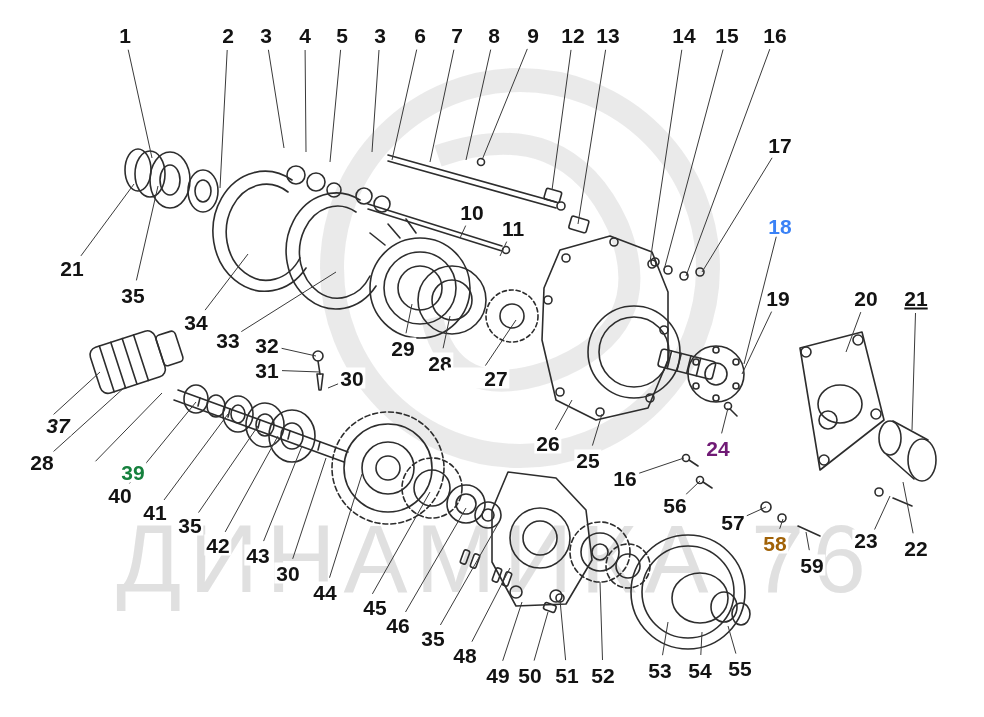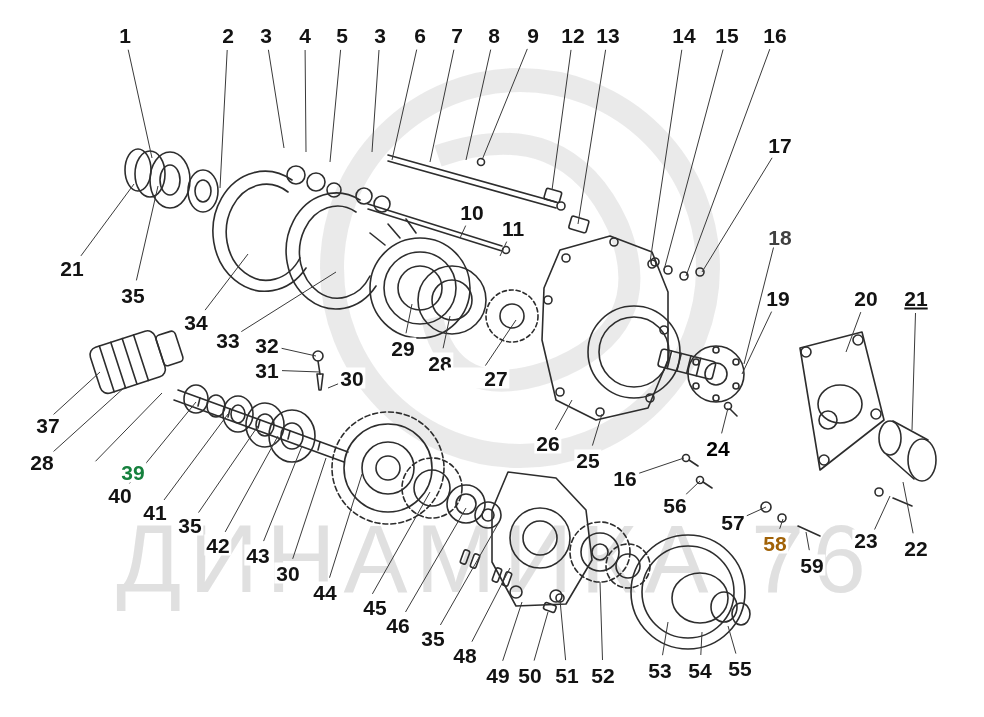--- a/index.html
+++ b/index.html
@@ -309,47 +309,47 @@
       <span class="callout" style="left: 420px; top: 35px; color: rgb(19, 19, 19);">6</span>
       <span class="callout" style="left: 457px; top: 35px; color: rgb(19, 19, 19);">7</span>
       <span class="callout" style="left: 494px; top: 35px; color: rgb(19, 19, 19);">8</span>
       <span class="callout" style="left: 533px; top: 35px; color: rgb(19, 19, 19);">9</span>
       <span class="callout" style="left: 573px; top: 35px; color: rgb(19, 19, 19);">12</span>
       <span class="callout" style="left: 608px; top: 35px; color: rgb(19, 19, 19);">13</span>
       <span class="callout" style="left: 684px; top: 35px; color: rgb(19, 19, 19);">14</span>
       <span class="callout" style="left: 727px; top: 35px; color: rgb(19, 19, 19);">15</span>
       <span class="callout" style="left: 775px; top: 35px; color: rgb(19, 19, 19);">16</span>
       <span class="callout" style="left: 780px; top: 145px; color: rgb(19, 19, 19);">17</span>
-      <span class="callout" style="left: 780px; top: 237px; color: #404040;">18</span>
+      <span class="callout" style="left: 780px; top: 226px; color: #3b82f6;">18</span>
       <span class="callout" style="left: 778px; top: 298px; color: rgb(19, 19, 19);">19</span>
       <span class="callout" style="left: 866px; top: 298px; color: rgb(19, 19, 19);">20</span>
       <span class="callout" style="left: 916px; top: 298px; color: rgb(19, 19, 19); text-decoration: underline;">21</span>
       <span class="callout" style="left: 472px; top: 212px; color: rgb(19, 19, 19);">10</span>
       <span class="callout" style="left: 513px; top: 228px; color: rgb(19, 19, 19);">11</span>
       <span class="callout" style="left: 72px; top: 268px; color: rgb(19, 19, 19);">21</span>
       <span class="callout" style="left: 133px; top: 295px; color: rgb(19, 19, 19);">35</span>
       <span class="callout" style="left: 196px; top: 322px; color: rgb(19, 19, 19);">34</span>
       <span class="callout" style="left: 228px; top: 340px; color: rgb(19, 19, 19);">33</span>
       <span class="callout" style="left: 267px; top: 345px; color: rgb(19, 19, 19);">32</span>
       <span class="callout" style="left: 267px; top: 370px; color: rgb(19, 19, 19);">31</span>
       <span class="callout" style="left: 352px; top: 378px; color: rgb(19, 19, 19);">30</span>
       <span class="callout" style="left: 403px; top: 348px; color: rgb(19, 19, 19);">29</span>
       <span class="callout" style="left: 440px; top: 363px; color: rgb(19, 19, 19);">28</span>
       <span class="callout" style="left: 477px; top: 378px; color: rgb(19, 19, 19); padding-left: 40px;">27</span>
       <span class="callout" style="left: 548px; top: 443px; color: rgb(19, 19, 19);">26</span>
       <span class="callout" style="left: 588px; top: 460px; color: rgb(19, 19, 19);">25</span>
       <span class="callout" style="left: 625px; top: 478px; color: rgb(19, 19, 19);">16</span>
-      <span class="callout" style="left: 718px; top: 448px; color: #000000;">24</span>
+      <span class="callout" style="left: 718px; top: 448px; color: #701a75;">24</span>
       <span class="callout" style="left: 675px; top: 505px; color: rgb(19, 19, 19);">56</span>
       <span class="callout" style="left: 733px; top: 522px; color: rgb(19, 19, 19);">57</span>
       <span class="callout" style="left: 775px; top: 543px; color: #a16207;">58</span>
       <span class="callout" style="left: 812px; top: 565px; color: rgb(19, 19, 19);">59</span>
       <span class="callout" style="left: 866px; top: 540px; color: rgb(19, 19, 19);">23</span>
       <span class="callout" style="left: 916px; top: 548px; color: rgb(19, 19, 19);">22</span>
-      <span class="callout" style="left: 48px; top: 425px; color: rgb(19, 19, 19);">37</span>
+      <span class="callout" style="left: 58px; top: 425px; color: rgb(19, 19, 19); font-style: italic;">37</span>
       <span class="callout" style="left: 42px; top: 462px; color: rgb(19, 19, 19);">28</span>
       <span class="callout" style="left: 85px; top: 472px; color: #15803d; margin-left: 48px;">39</span>
       <span class="callout" style="left: 120px; top: 495px; color: rgb(19, 19, 19);">40</span>
       <span class="callout" style="left: 155px; top: 512px; color: rgb(19, 19, 19);">41</span>
       <span class="callout" style="left: 190px; top: 525px; color: rgb(19, 19, 19);">35</span>
       <span class="callout" style="left: 218px; top: 545px; color: rgb(19, 19, 19); text-align: center;">42</span>
       <span class="callout" style="left: 258px; top: 555px; color: rgb(19, 19, 19);">43</span>
       <span class="callout" style="left: 288px; top: 573px; color: rgb(19, 19, 19);">30</span>
       <span class="callout" style="left: 325px; top: 592px; color: rgb(19, 19, 19);">44</span>
       <span class="callout" style="left: 375px; top: 607px; color: rgb(19, 19, 19);">45</span>

